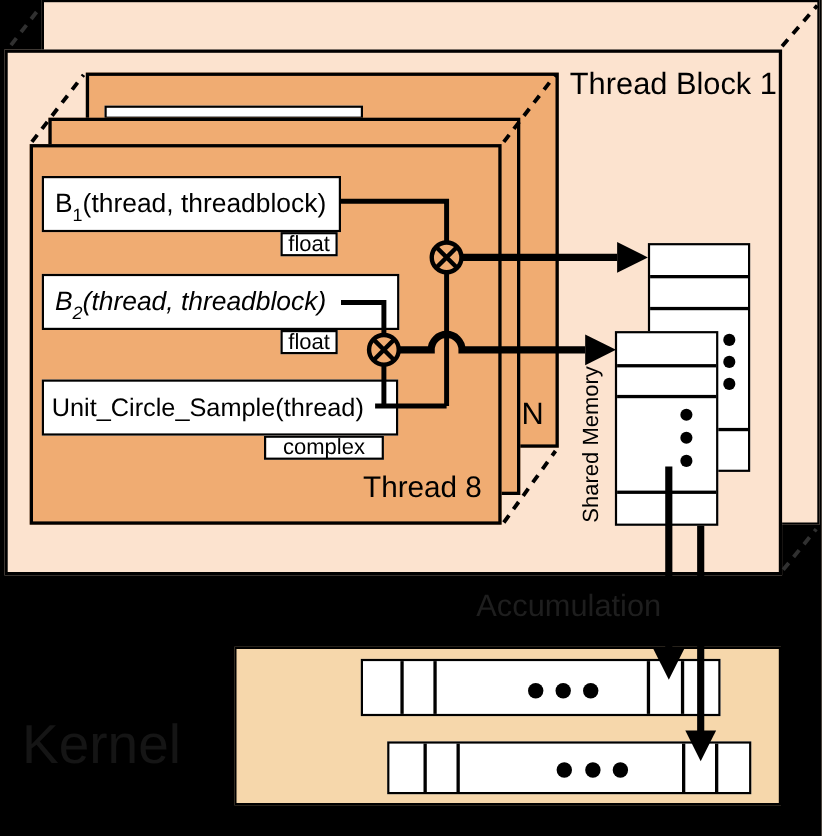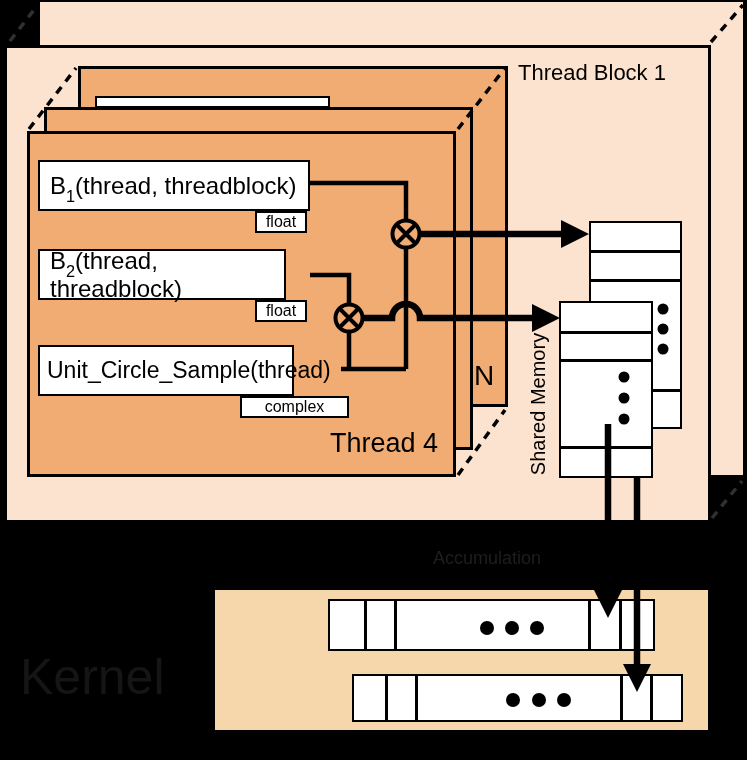--- a/index.html
+++ b/index.html
@@ -18,41 +18,41 @@
   .whitebox{background:var(--c-cell);border:2.5px solid var(--c-line);}
   .block-back{left:38px;top:0;width:707px;height:477px;border:2.5px solid var(--c-line);}
   .block-front{left:4px;top:45px;width:707px;height:478px;border:3px solid var(--c-line);}
   .thread-back{left:78px;top:66px;width:430px;height:341px;}
   .white-strip{left:95px;top:96px;width:235px;height:12px;border-width:2px;}
   .thread-mid{left:44px;top:107px;width:429px;height:343px;}
   .thread-front{left:27px;top:131px;width:429px;height:346px;}
   .varbox{display:flex;align-items:center;padding-left:10px;font-size:24px;}
   .varbox.unit{font-size:23px;padding-left:7px;}
   sub.vsub{font-size:0.68em;line-height:0;position:relative;top:0.18em;}
-  .typetag{display:flex;align-items:center;justify-content:center;font-size:16px;border-width:2px;}
+  .typetag{display:flex;align-items:center;justify-content:center;font-size:20px;border-width:2px;}
   .lbl{white-space:nowrap;}
-  .title{left:518px;top:60px;font-size:22px;}
+  .title{left:518px;top:60px;font-size:28px;}
   .thread1{left:330px;top:428px;font-size:27px;}
   .nlbl{left:474px;top:360px;font-size:28px;}
   .shared-lbl{
     left:527px;top:479px;width:150px;font-size:20px;text-align:center;
     transform:rotate(-90deg);transform-origin:0 0;
   }
   .stack{background:var(--c-cell);border:2.5px solid var(--c-line);}
   .stack-back{left:589px;top:221px;width:93px;height:208px;}
   .stack-front{left:559px;top:301px;width:94px;height:177px;}
   .div-h{position:absolute;left:0;right:0;height:2.5px;background:var(--c-line);}
   .div-v{position:absolute;top:0;bottom:0;width:2.5px;background:var(--c-line);}
   .device-box{left:213px;top:588px;width:497px;height:144px;background:var(--c-device);border:2.5px solid var(--c-line);}
   .device-lbl{left:224px;top:614px;font-size:30px;line-height:44px;}
   .row{background:var(--c-cell);border:2.5px solid var(--c-line);}
   .row1{left:328px;top:599px;width:327px;height:52px;}
   .row2{left:352px;top:674px;width:331px;height:48px;}
   .kernel{left:20px;top:648px;font-size:50px;color:var(--c-dim);}
-  .accum{left:433px;top:548px;font-size:18px;color:var(--c-accum);}
+  .accum{left:433px;top:535px;font-size:28px;color:var(--c-accum);}
   svg.overlay{position:absolute;left:0;top:0;pointer-events:none;}
   .conn{fill:none;stroke:var(--c-line);stroke-width:4.5;}
   .thick{fill:none;stroke:var(--c-line);stroke-width:6.5;}
   .dash{fill:none;stroke:var(--c-line);stroke-width:3.5;stroke-dasharray:8 7;}
   .dash-dim{stroke:#303030;}
   .ahead{fill:var(--c-line);stroke:none;}
   .op-circle{fill:var(--c-thread);stroke:var(--c-line);stroke-width:4;}
   .op-x{fill:none;stroke:var(--c-line);stroke-width:4;}
   .dot{fill:var(--c-line);}
 </style>
@@ -67,35 +67,35 @@
 <div class="abs orange thread-mid"></div>
 <div class="abs orange thread-front"></div>
 
 <div class="abs whitebox varbox" style="left:38px;top:160px;width:272px;height:51px;">
   <span><span>B</span><sub class="vsub">1</sub><span>(thread, threadblock)</span></span>
 </div>
 <div class="abs whitebox typetag" style="left:255px;top:211px;width:52px;height:22px;">
   <span>float</span>
 </div>
 
-<div class="abs whitebox varbox" style="left:38px;top:249px;width:248px;height:51px;">
+<div class="abs whitebox varbox" style="left:38px;top:249px;width:325px;height:51px;font-style:italic;">
   <span><span>B</span><sub class="vsub">2</sub><span>(thread, threadblock)</span></span>
 </div>
 <div class="abs whitebox typetag" style="left:255px;top:300px;width:52px;height:22px;">
   <span>float</span>
 </div>
 
-<div class="abs whitebox varbox unit" style="left:38px;top:345px;width:256px;height:51px;">
+<div class="abs whitebox varbox unit" style="left:38px;top:345px;width:324px;height:51px;">
   <span><span>Unit_Circle_Sample</span><sub class="vsub"></sub><span>(thread)</span></span>
 </div>
 <div class="abs whitebox typetag" style="left:240px;top:396px;width:109px;height:22px;">
   <span>complex</span>
 </div>
 
-<div class="abs lbl thread1">Thread 4</div>
+<div class="abs lbl thread1">Thread 8</div>
 <div class="abs lbl nlbl">N</div>
 <div class="abs lbl title">Thread Block 1</div>
 
 <div class="abs stack stack-back">
   <div class="div-h" style="top:27px;"></div>
   <div class="div-h" style="top:56px;"></div>
   <div class="div-h" style="top:166px;"></div>
 </div>
 <div class="abs stack stack-front">
   <div class="div-h" style="top:28px;"></div>

